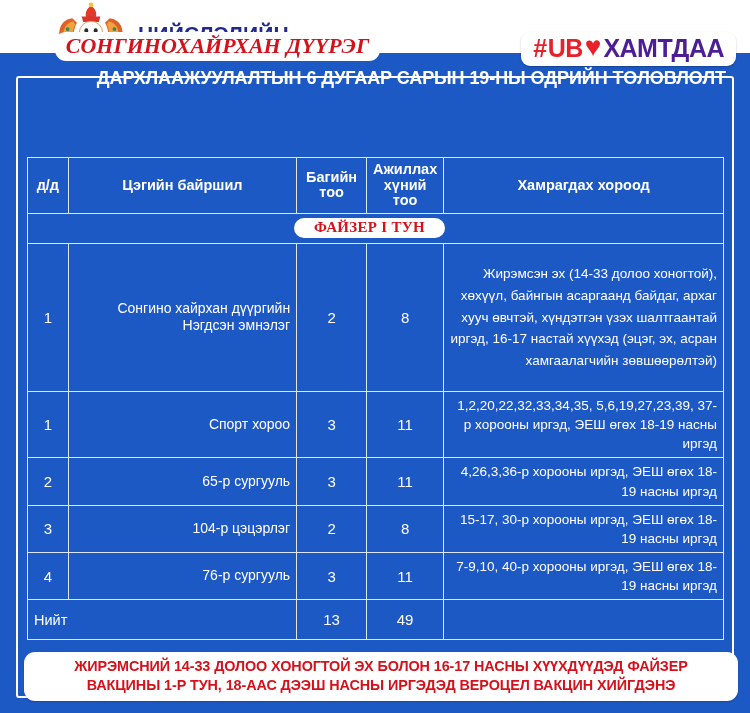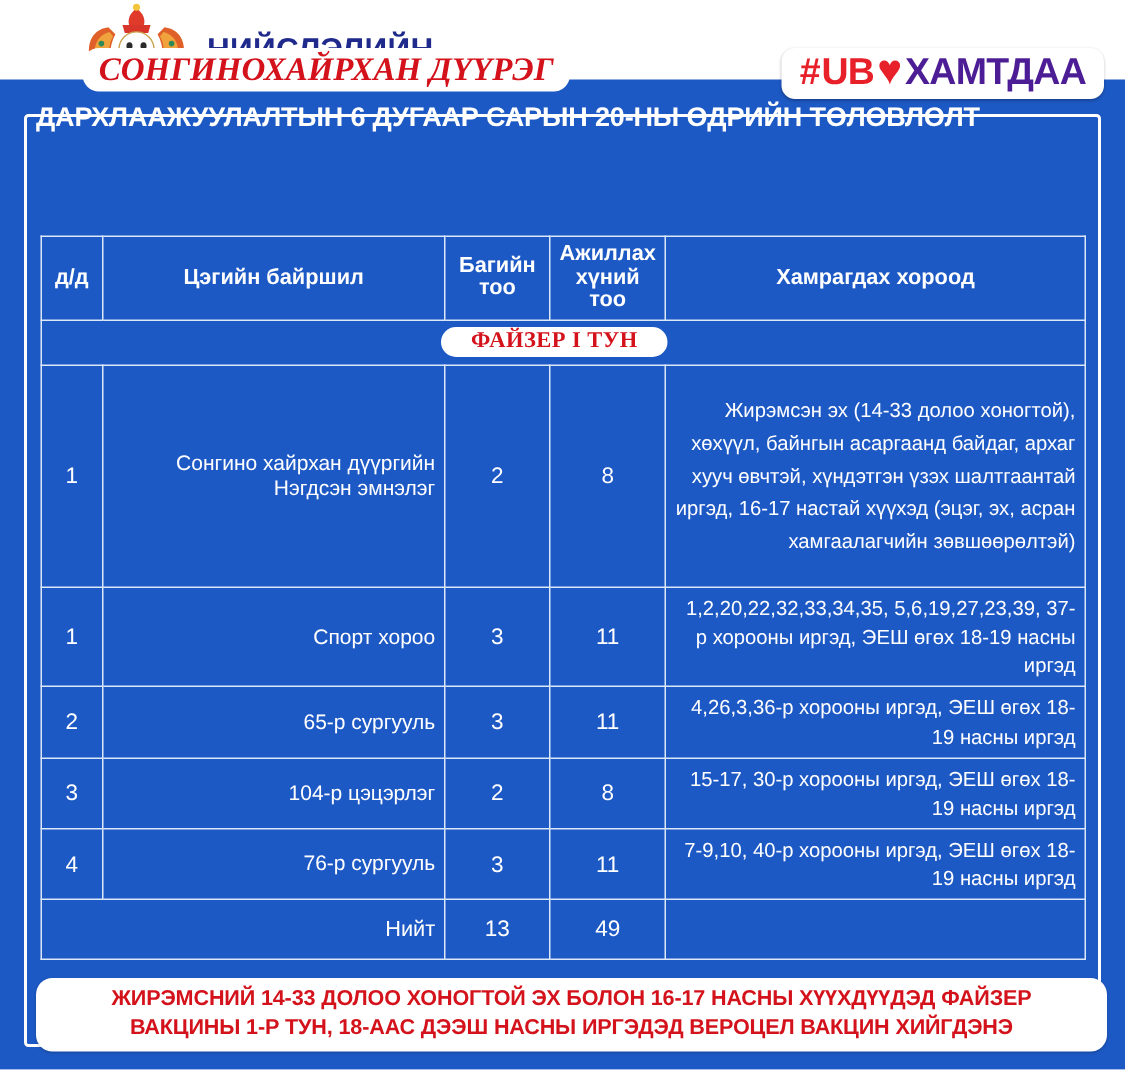--- a/index.html
+++ b/index.html
@@ -72,21 +72,21 @@
     width: 718px; height: 622px;
     border: 2px solid #ffffff;
     border-radius: 3px;
   }
 
   
   .title-block {
     position: absolute;
     left: 24px; top: 32px;
     width: 702px;
-    text-align: left;
+    text-align: right;
     color: #ffffff;
     font-weight: bold;
   }
   .title-line1 {
     display: flex;
     align-items: center;
     justify-content: center;
     gap: 0px;
     font-size: 18.5px;
     letter-spacing: -0.2px;
@@ -159,21 +159,21 @@
     padding: 1px 20px 2px 20px;
     border-radius: 10px;
     letter-spacing: 0.3px;
   }
 
   .loc-cell { font-size: 14px; line-height: 1.25; padding-left: 9px; }
   .num-cell { font-size: 15px; font-weight: bold; }
   .khor-cell { font-size: 13.5px; line-height: 1.42; padding-left: 7px; }
   .tall-row td { height: 148px; }
   .khor-tall { line-height: 1.62; font-size: 13.5px; }
-  .total-cell { font-weight: bold; text-align: right; font-size: 14.5px; }
+  .total-cell { font-weight: bold; text-align: left; font-size: 14.5px; }
   .total-row td { height: 40px; }
 
   
   .footer-banner {
     position: absolute;
     left: 24px; top: 652px;
     width: 714px;
     background: #ffffff;
     border-radius: 11px;
     padding: 5px 6px 6px 6px;
@@ -247,21 +247,21 @@
     <span class="hash-ub ub">UB</span>
     <span class="hash-heart">♥</span>
     <span class="hash-word">ХАМТДАА</span>
   </div>
 
   <div class="title-block">
     <div class="title-line1">
       <span class="district-pill">СОНГИНОХАЙРХАН ДҮҮРЭГ</span>
       <span class="title-rest">КОРОНАВИРУСТ ХАЛДВАРЫН ЭСРЭГ</span>
     </div>
-    <div class="title-line2">ДАРХЛААЖУУЛАЛТЫН 6 ДУГААР САРЫН 20-НЫ ӨДРИЙН ТӨЛӨВЛӨЛТ</div>
+    <div class="title-line2">ДАРХЛААЖУУЛАЛТЫН 6 ДУГААР САРЫН 19-НЫ ӨДРИЙН ТӨЛӨВЛӨЛТ</div>
   </div>
 
   <table class="plan-table">
     <thead>
       <tr>
         <th class="col-dd">д/д</th>
         <th class="col-loc">Цэгийн байршил</th>
         <th class="col-team">
           <span>Багийн</span><br>
           <span>тоо</span>

